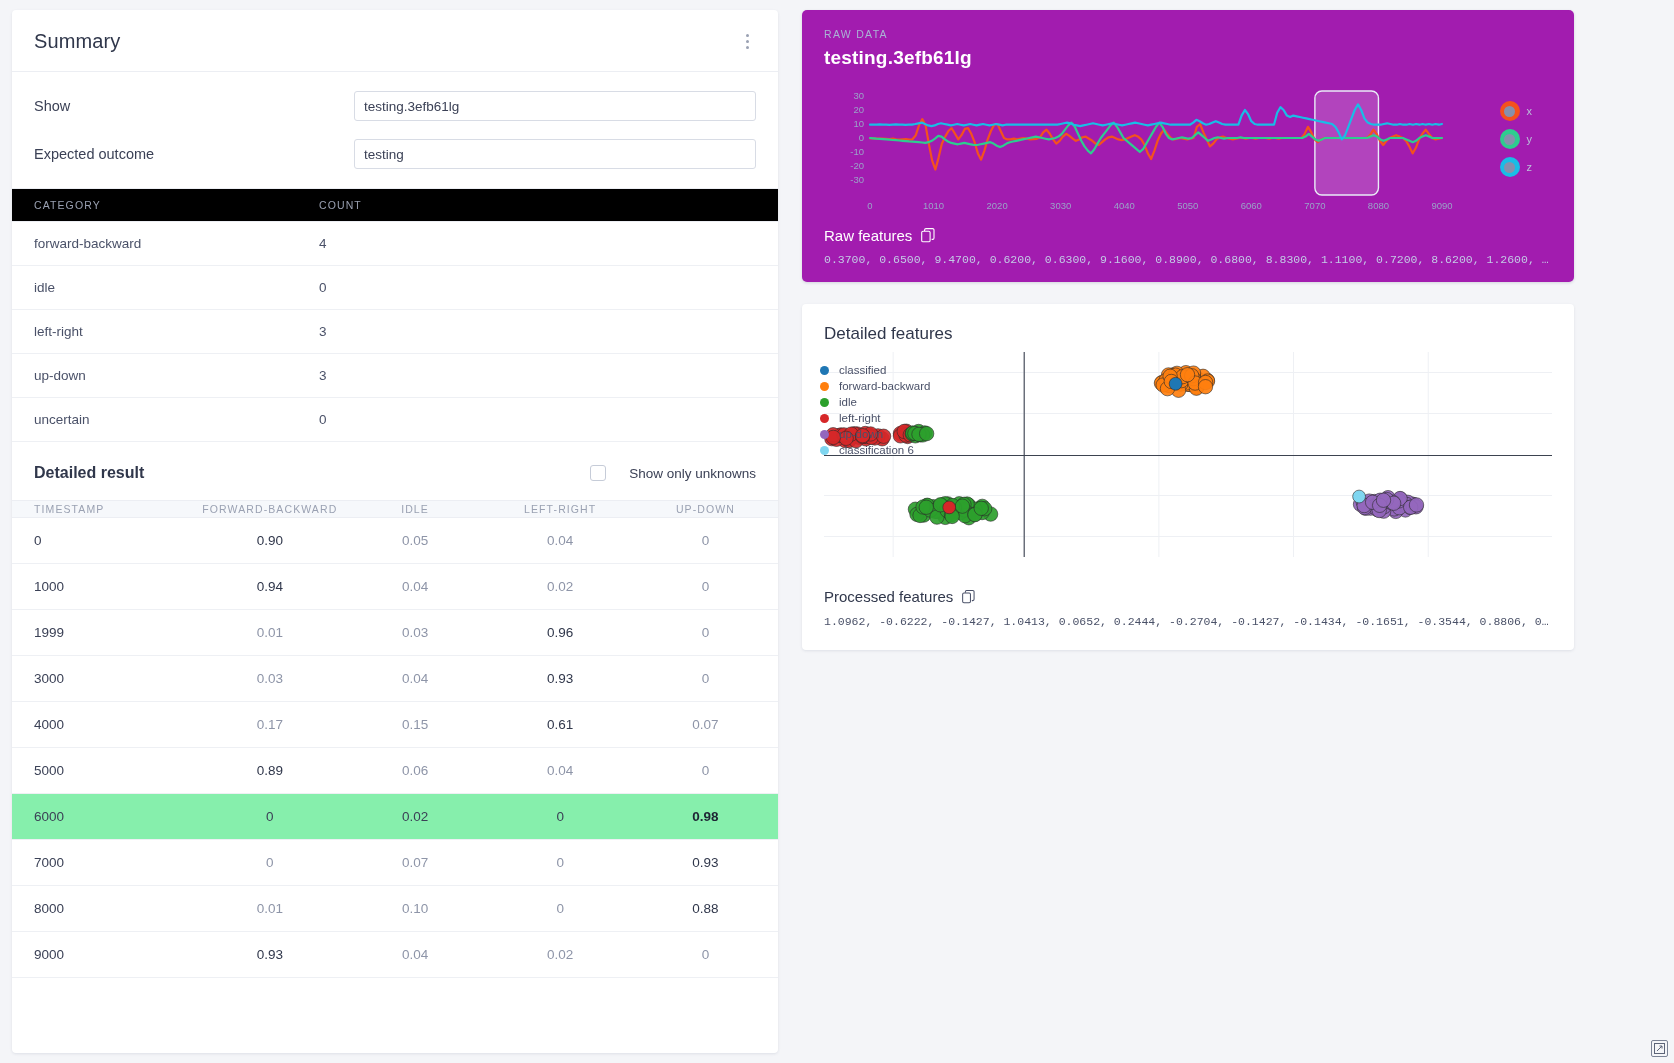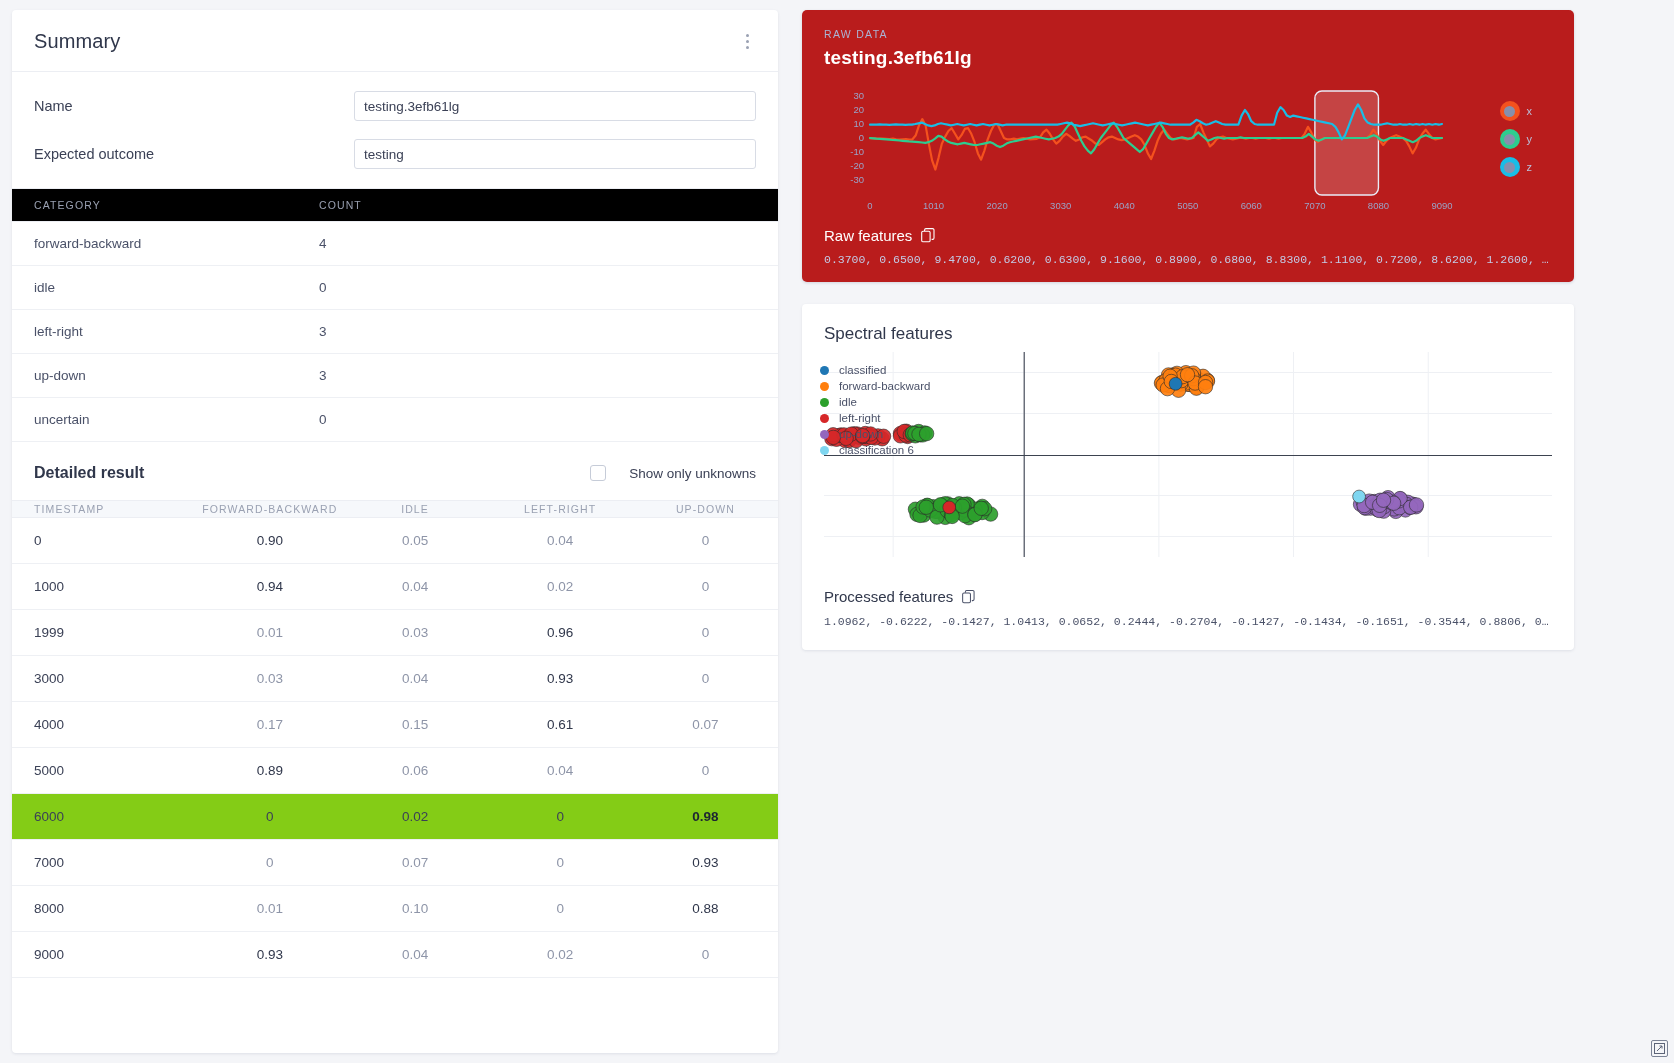--- a/index.html
+++ b/index.html
@@ -115,32 +115,32 @@
   table.detail thead th:first-child { text-align: left; padding-left: 22px; }
   table.detail tbody td {
     font-size: 13.5px; color: #8e95a8;
     padding: 15px 0; text-align: center;
     border-bottom: 1px solid #eef0f4;
   }
   table.detail tbody td:first-child {
     text-align: left; padding-left: 22px; color: #3b4156; font-weight: 400;
   }
   table.detail tbody td.strong { color: #30374b; font-weight: 400; }
-  table.detail tbody tr.highlight { background: #84cc16; border-radius: 14px; }
+  table.detail tbody tr.highlight { background: #86efac; border-radius: 14px; }
   table.detail tbody tr.highlight td,
   table.detail tbody tr.highlight td:first-child { color: #3b4156; }
   table.detail tbody tr.highlight td.strong { color: #1d2433; font-weight: 700; }
   .col-ts { width: 185px; }
   .col-v  { width: 145px; }
 
   
   .right-col { width: 772px; flex: 0 0 772px; }
 
   .raw-card {
-    background: #b91c1c;
+    background: #a21caf;
     border-radius: 5px;
     padding: 18px 22px 16px 22px;
     box-shadow: 0 1px 3px rgba(30,40,80,0.16);
     position: relative;
   }
   .raw-eyebrow {
     color: #aab3d4; font-size: 10.5px; letter-spacing: 1.3px; text-transform: uppercase;
   }
   .raw-title {
     color: #ffffff; font-size: 19px; font-weight: 700; margin-top: 7px; letter-spacing: .2px;
@@ -206,21 +206,21 @@
         <div class="card-title">Summary</div>
         <div class="kebab">
             <i></i>
             <i></i>
             <i></i>
           </div>
       </div>
 
       <div class="form-pad"></div>
       <div class="form-row">
-        <div class="lbl">Name</div>
+        <div class="lbl">Show</div>
         <input value="testing.3efb61lg" style="">
       </div>
       <div class="form-row">
         <div class="lbl">Expected outcome</div>
         <input value="testing" style="">
       </div>
       <div class="form-pad"></div>
 
       <table class="grid">
         <thead>
@@ -407,21 +407,21 @@
             <rect x="0.7" y="3.2" width="8.4" height="10.6" rx="1.4" fill="none" stroke="#ffffff" stroke-width="1.1"></rect>
             <path d="M3.6 3.0 V2.0 a1.4 1.4 0 0 1 1.4 -1.4 H11.6 a1.4 1.4 0 0 1 1.4 1.4 V10 a1.4 1.4 0 0 1 -1.4 1.4 H10.6" fill="none" stroke="#ffffff" stroke-width="1.1"></path>
           </svg>
         </span>
       </div>
       <div class="feat-values">0.3700, 0.6500, 9.4700, 0.6200, 0.6300, 9.1600, 0.8900, 0.6800, 8.8300, 1.1100, 0.7200, 8.6200, 1.2600, 0.7800, 8.660…</div>
     </div>
 
     <div class="spec-card">
       <div class="spec-head">
-        <div class="spec-title">Spectral features</div>
+        <div class="spec-title">Detailed features</div>
       </div>
 
       <div class="scatter-wrap">
         <svg id="scatter" width="728" height="230" viewBox="0 0 728 230">
             <line x1="69.16" y1="0" x2="69.16" y2="205" stroke="#eef0f4" stroke-width="1"></line>
             <line x1="200.20000000000002" y1="0" x2="200.20000000000002" y2="205" stroke="#eef0f4" stroke-width="1"></line>
             <line x1="334.88" y1="0" x2="334.88" y2="205" stroke="#eef0f4" stroke-width="1"></line>
             <line x1="469.56" y1="0" x2="469.56" y2="205" stroke="#eef0f4" stroke-width="1"></line>
             <line x1="604.24" y1="0" x2="604.24" y2="205" stroke="#eef0f4" stroke-width="1"></line>
             <line x1="0" y1="20.5" x2="728" y2="20.5" stroke="#eef0f4" stroke-width="1"></line>

